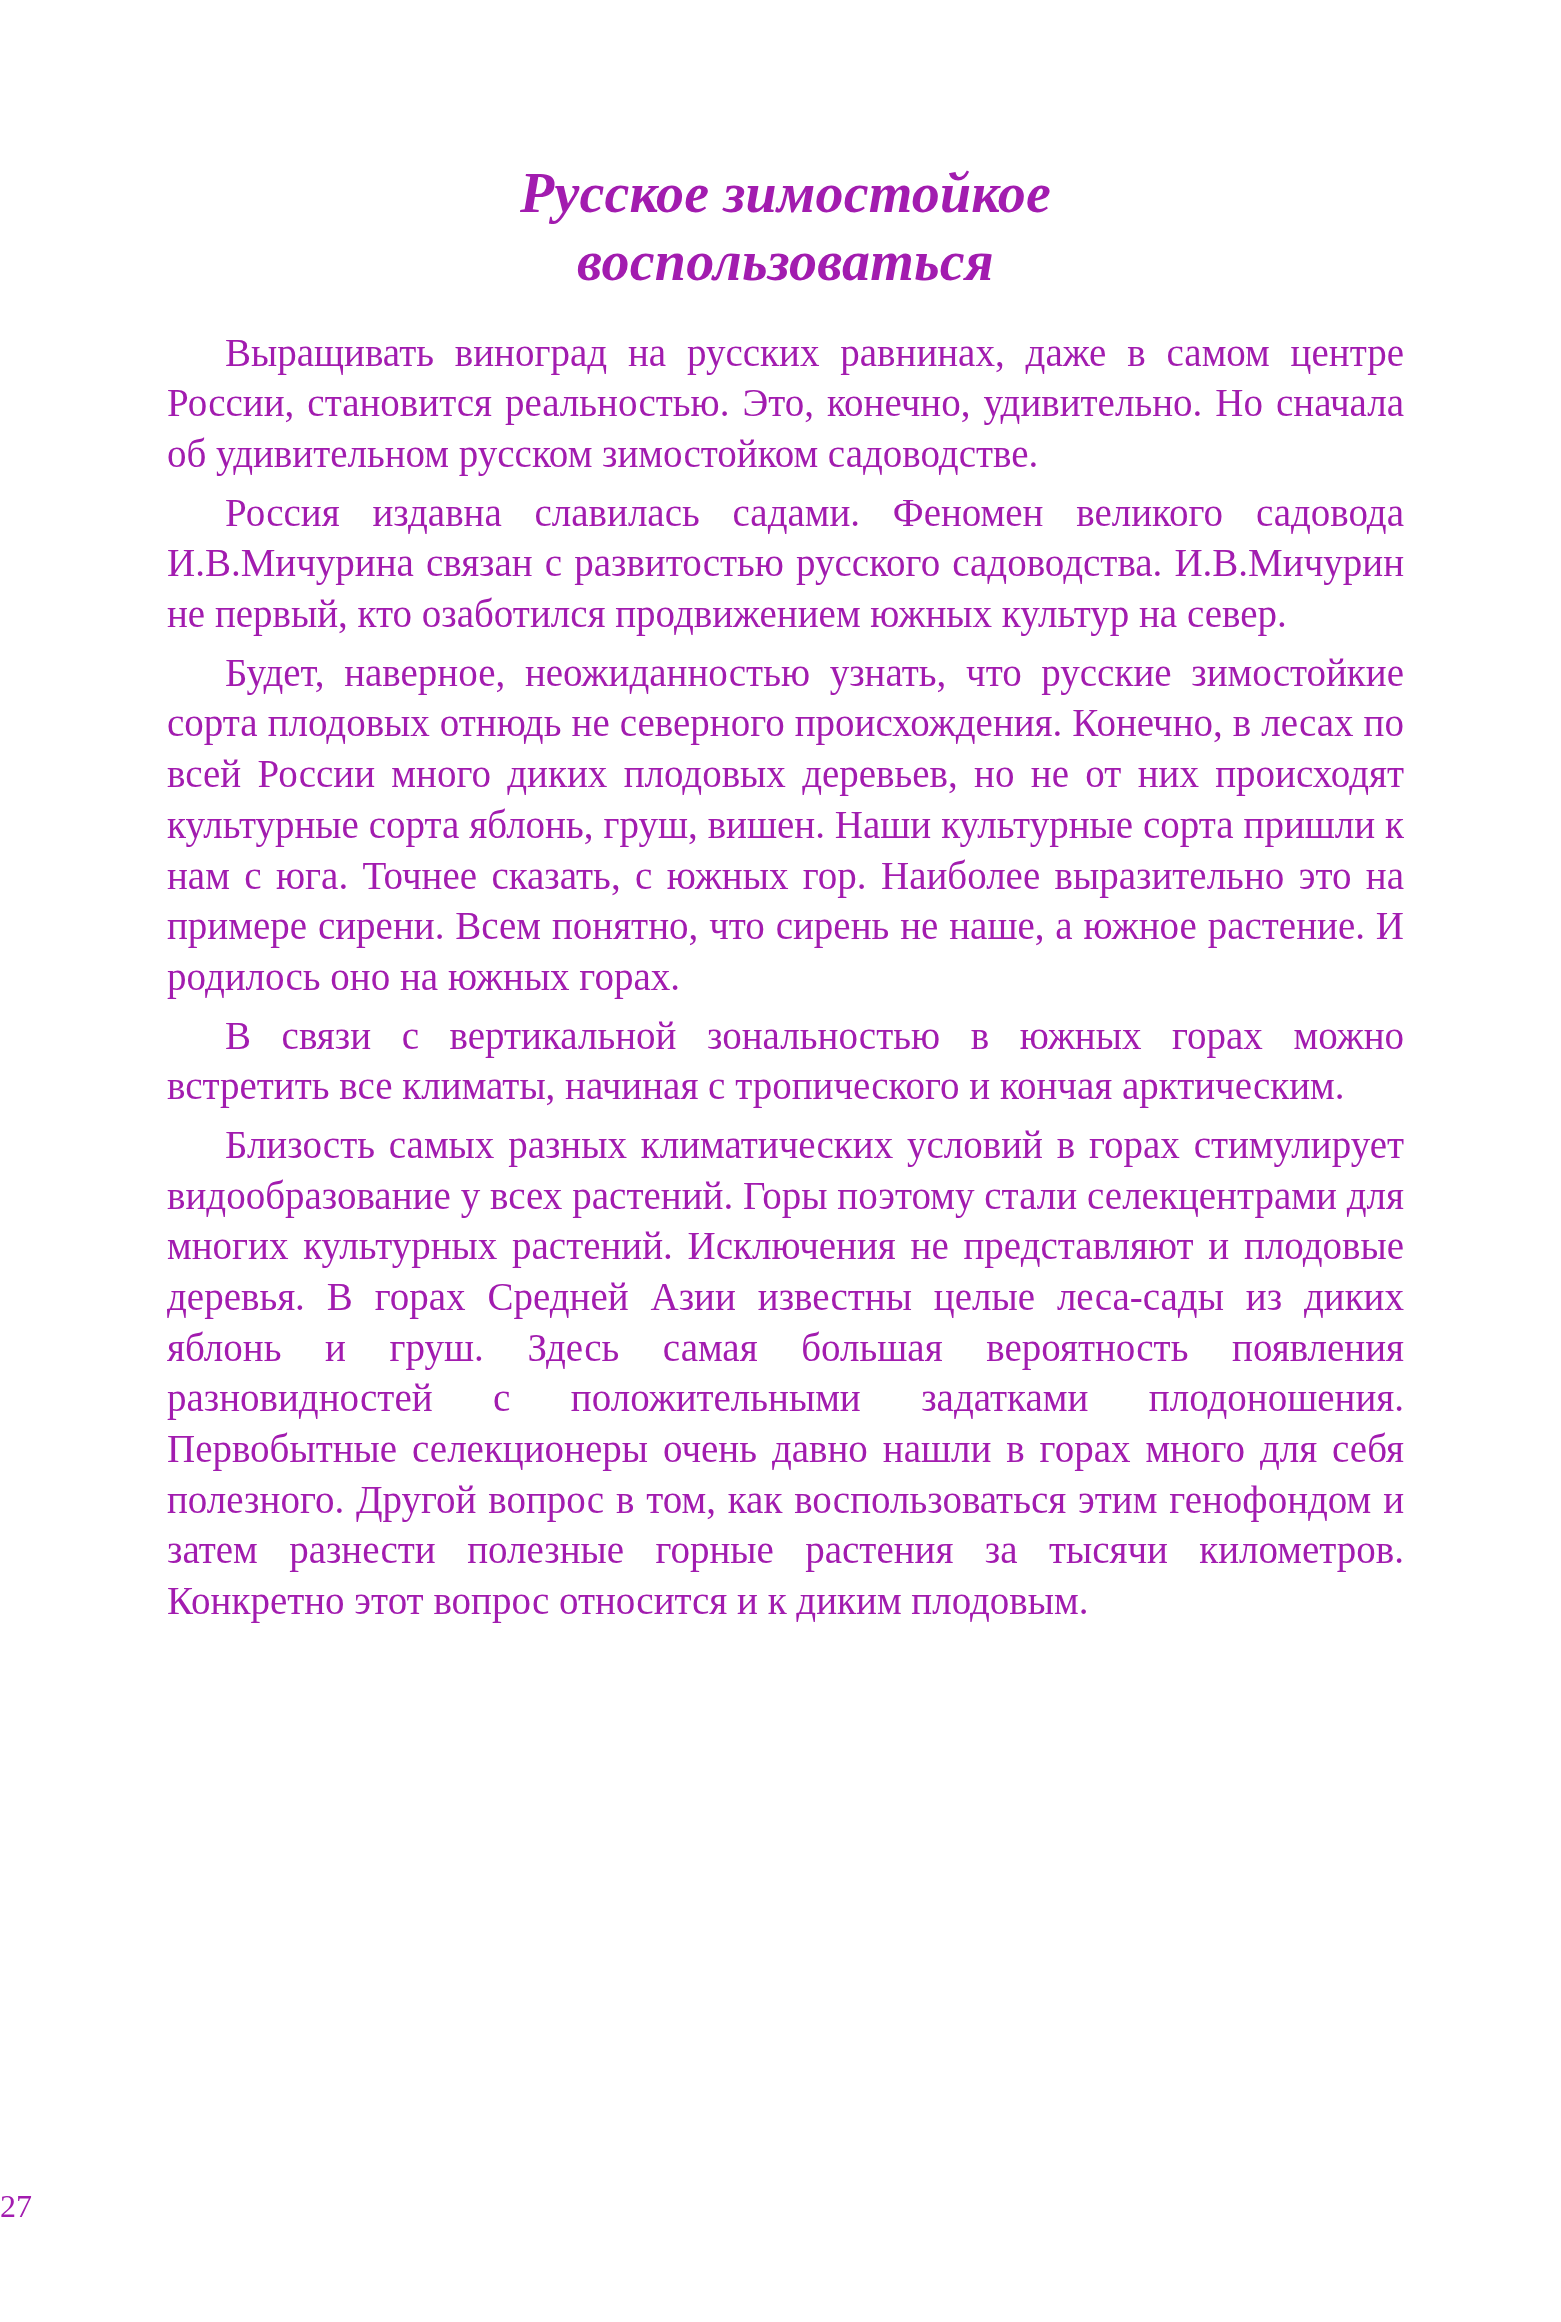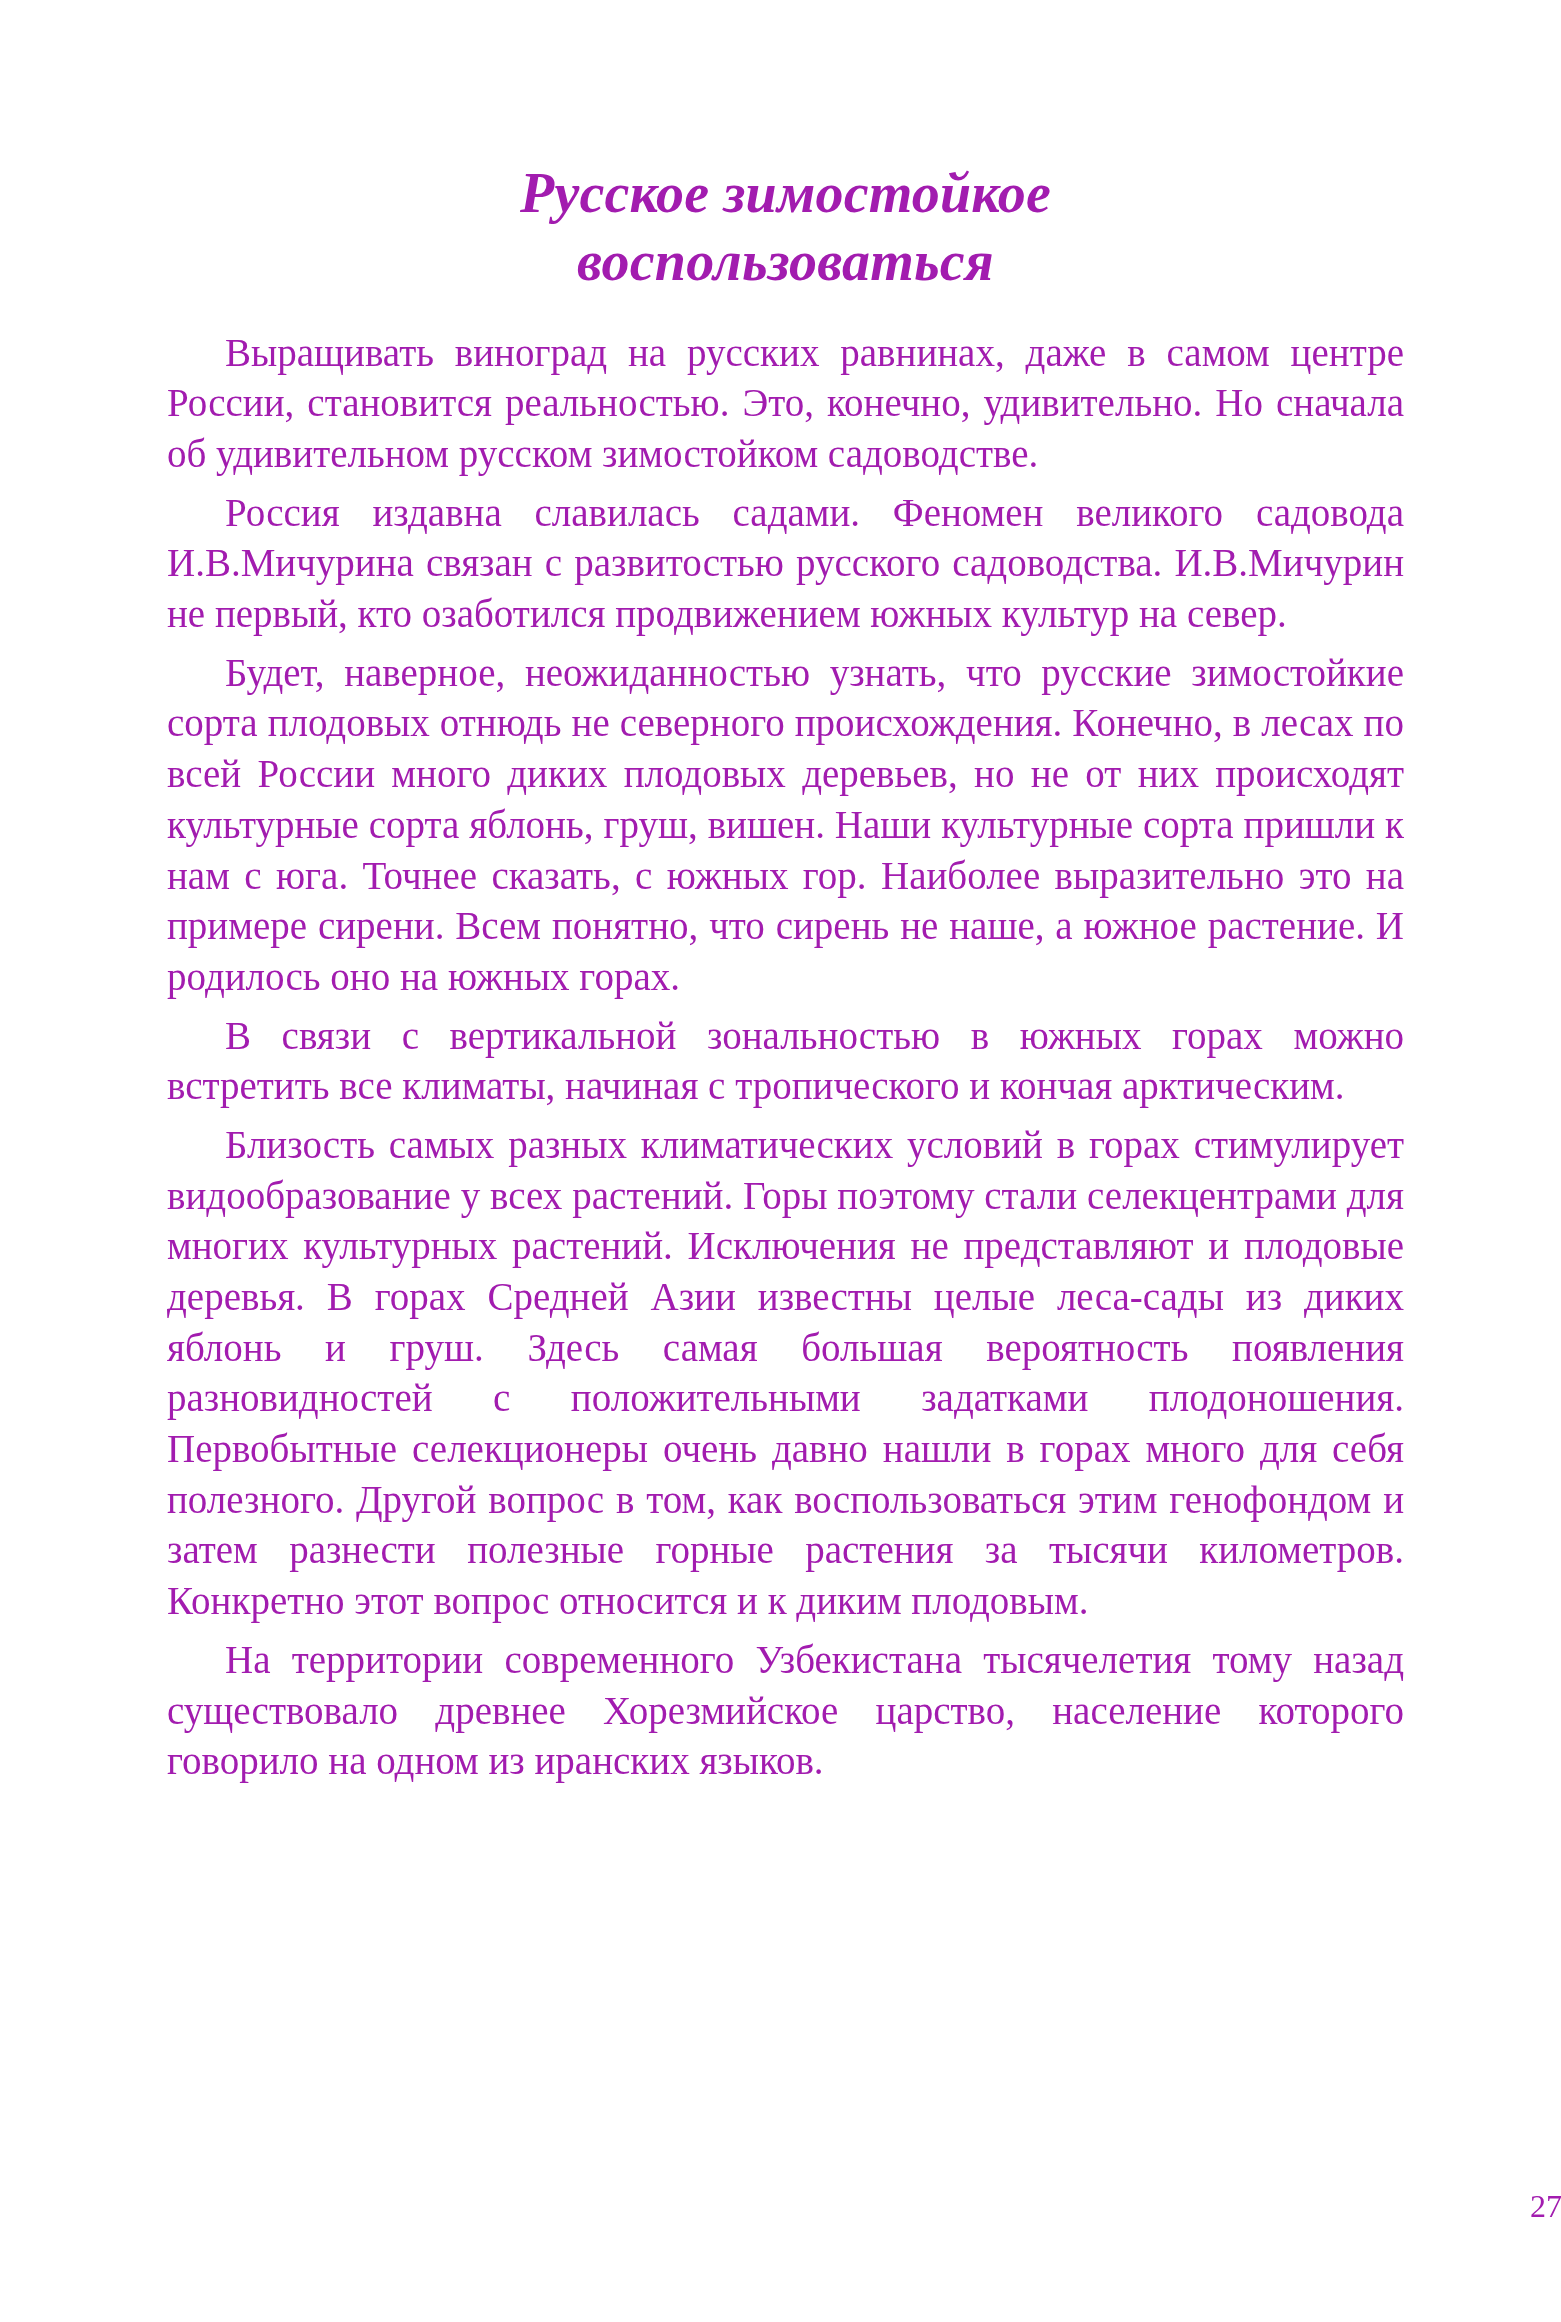--- a/index.html
+++ b/index.html
@@ -45,21 +45,21 @@
     hyphens: manual;
   }
   .para + .para {
     margin-top: 8px;
   }
   .page-number {
     position: absolute;
     left: 0;
     right: 0;
     top: 2188px;
-    text-align: right;
+    text-align: left;
     font-size: 32px;
     font-family: "Liberation Serif", "DejaVu Serif", serif;
   }
 </style>
 </head>
 <body>
 
 <div class="page">
 
   <div class="content">
@@ -67,20 +67,19 @@
     <h1 class="doc-title">
       <span class="line">Русское зимостойкое</span>
       <span class="line">воспользоваться</span>
     </h1>
 
     <p class="para">Выращивать виноград на русских равнинах, даже в самом центре России, становится реальностью. Это, конечно, удивительно. Но сначала об удивительном русском зимостойком садоводстве.</p>
     <p class="para">Россия издавна славилась садами. Феномен великого садовода И.В.Мичурина связан с развитостью русского садоводства. И.В.Мичурин не первый, кто озаботился продвижением южных культур на север.</p>
     <p class="para">Будет, наверное, неожиданностью узнать, что русские зимостойкие сорта плодовых отнюдь не северного происхождения. Конечно, в лесах по всей России много диких плодовых деревьев, но не от них происходят культурные сорта яблонь, груш, вишен. Наши культурные сорта пришли к нам с юга. Точнее сказать, с южных гор. Наиболее выразительно это на примере сирени. Всем понятно, что сирень не наше, а южное растение. И родилось оно на южных горах.</p>
     <p class="para">В связи с вертикальной зональностью в южных горах можно встретить все климаты, начиная с тропического и кончая арктическим.</p>
     <p class="para">Близость самых разных климатических условий в горах стимулирует видообразование у всех растений. Горы поэтому стали селекцентрами для многих культурных растений. Исключения не представляют и плодовые деревья. В горах Средней Азии известны целые леса-сады из диких яблонь и груш. Здесь самая большая вероятность появления разновидностей с положительными задатками плодоношения. Первобытные селекционеры очень давно нашли в горах много для себя полезного. Другой вопрос в том, как воспользоваться этим генофондом и затем разнести полезные горные растения за тысячи километров. Конкретно этот вопрос относится и к диким плодовым.</p>
-    <p class="para">На территории современного Узбекистана тысячелетия тому назад существовало древнее Хорезмийское царство, население которого говорило на одном из иранских языков.</p>
 
   </div>
 
   <div class="page-number">27</div>
 
 </div>
 
 
 </body></html>

